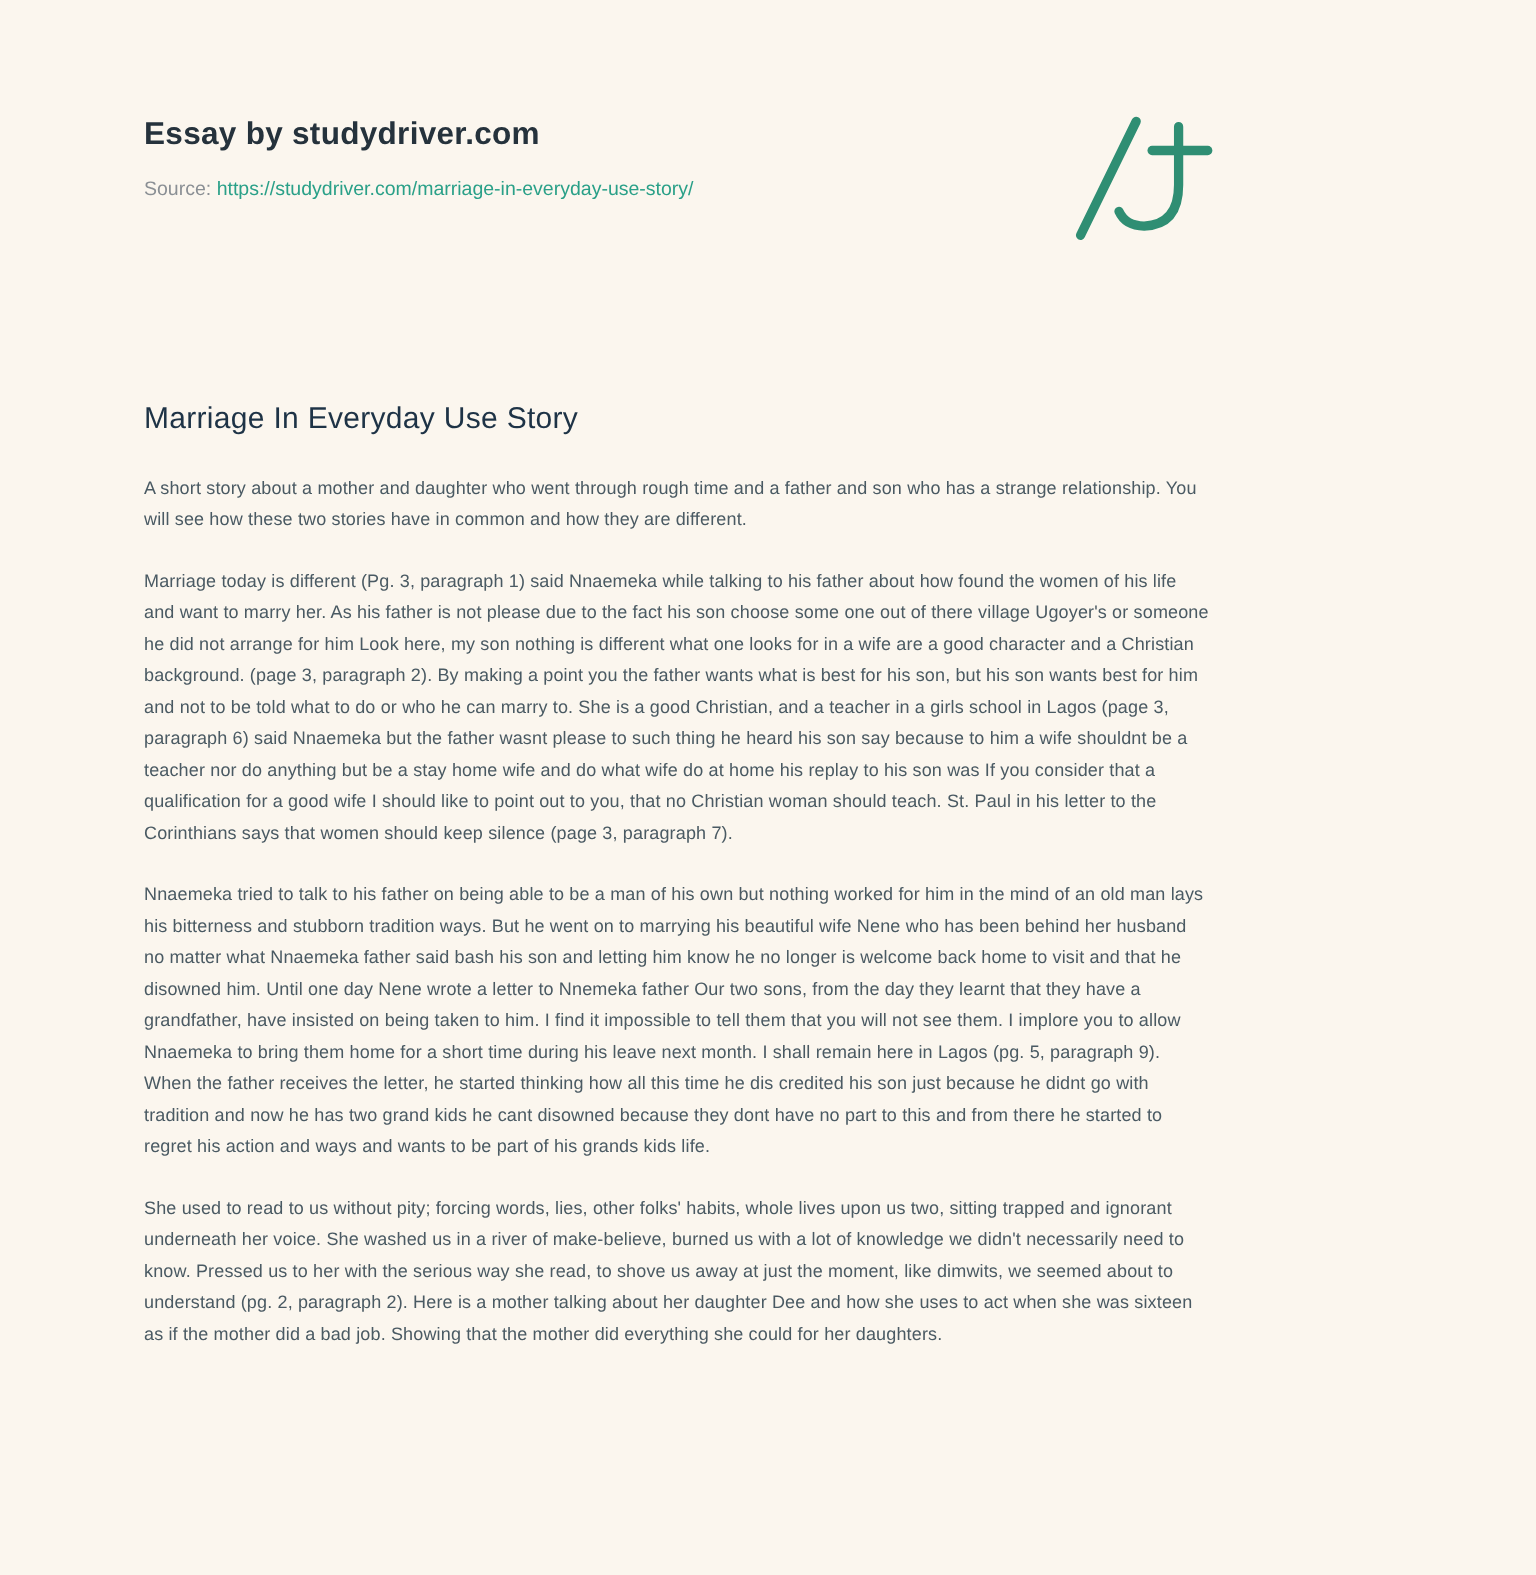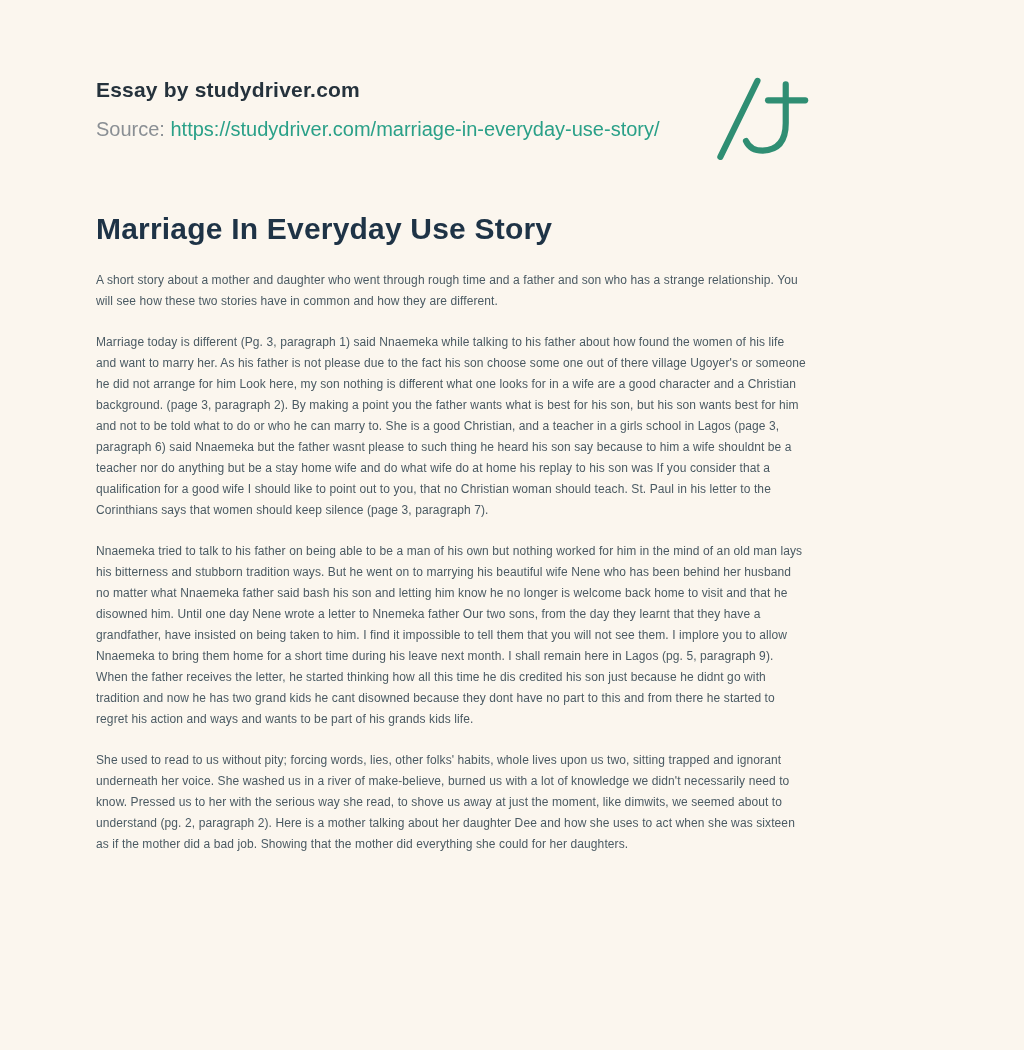--- a/index.html
+++ b/index.html
@@ -24,39 +24,39 @@
     align-items: flex-start;
   }
   .byline {
     font-size: 21px;
     font-weight: 700;
     color: #25323c;
     letter-spacing: 0.2px;
   }
   .source-line {
     margin-top: 16px;
-    font-size: 20px;
+    font-size: 13px;
     color: #8a8f94;
     text-align: center;
   }
   .source-link {
     color: #2aa088;
     text-decoration: none;
   }
   .logo {
     width: 106px;
     height: 92px;
     margin-top: -6px;
     margin-right: -8px;
     flex: 0 0 auto;
   }
   .title {
-    margin-top: 48px;
-    font-size: 30px;
-    font-weight: 700;
+    margin-top: 104px;
+    font-size: 20px;
+    font-weight: 400;
     color: #1e3346;
     letter-spacing: 0.2px;
   }
   .body-copy {
     margin-top: 24px;
   }
   .body-copy p {
     font-size: 12px;
     line-height: 1.75;
     color: #4a5a63;

